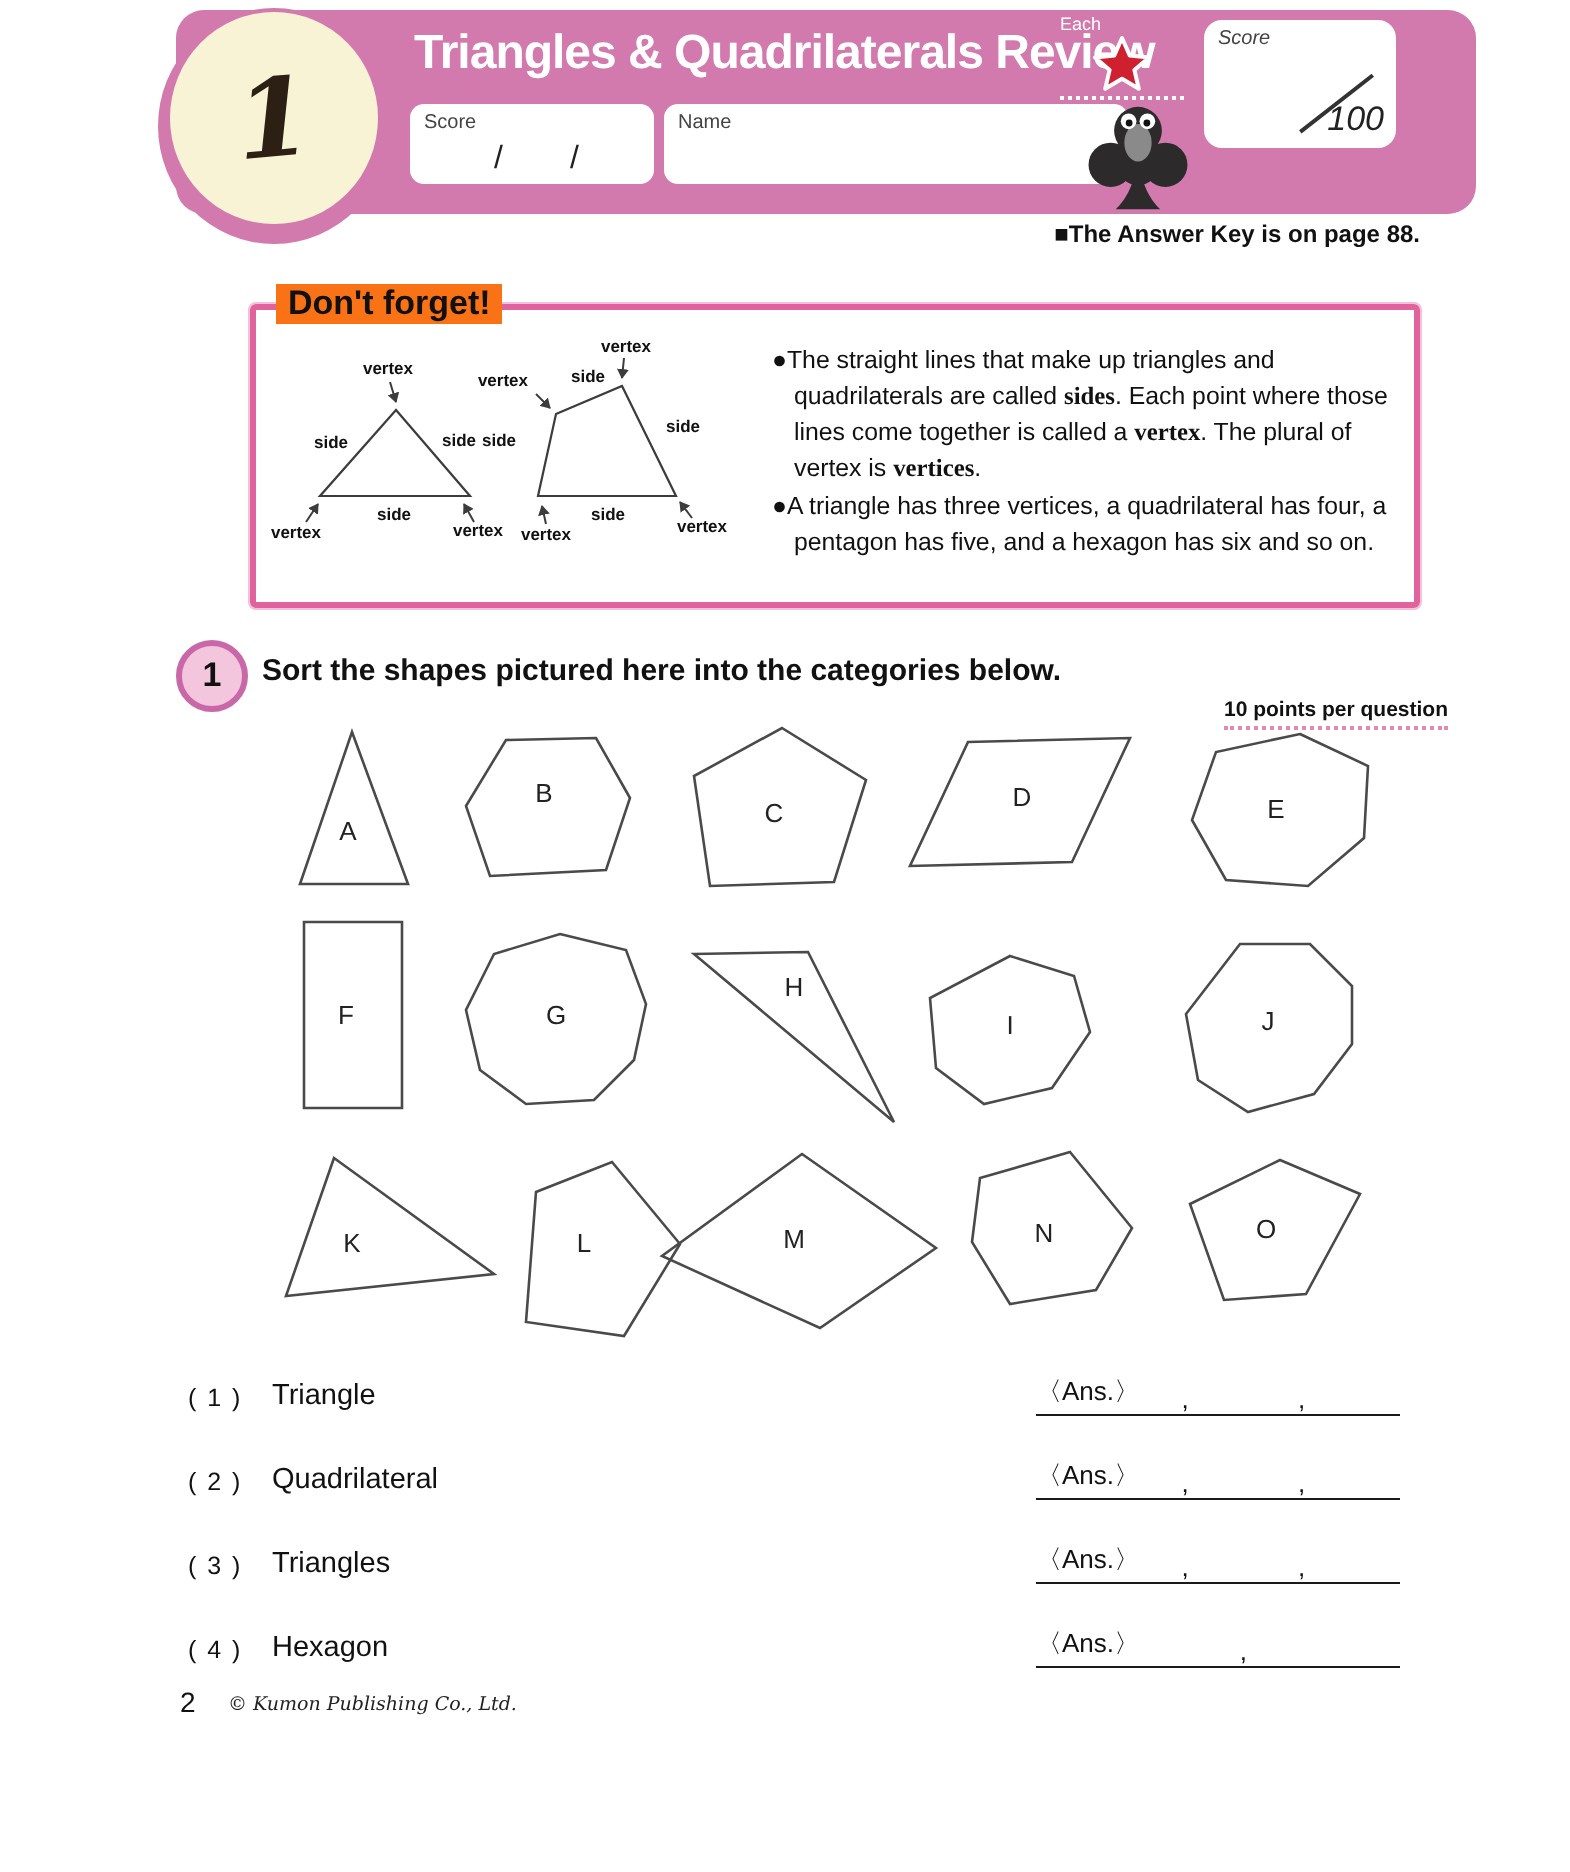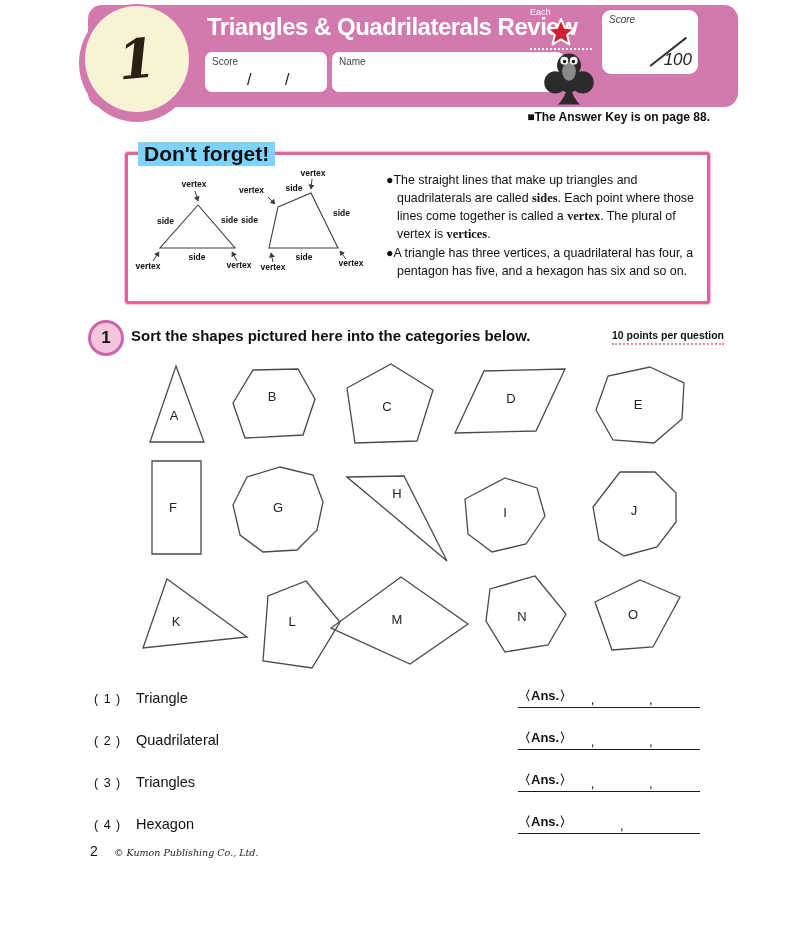--- a/index.html
+++ b/index.html
@@ -31,52 +31,52 @@
   .level-label{font-size:9px;color:#fff;text-align:left;display:block;}
   .level-star{display:block;margin:1px auto 0;}
   .level-dots{margin-top:1px;border-bottom:2px dotted #fff;height:1px;}
   .mascot{position:absolute;left:543px;top:50px;}
   .answer-key{position:absolute;top:110px;left:0;width:710px;text-align:right;
         font-size:12px;font-weight:600;color:#111;}
 
   
   .df-box{position:absolute;left:125px;top:152px;width:579px;height:146px;
         border:3px solid #e0639d;border-radius:3px;box-shadow:0 0 0 1px #f5c0da;}
-  .df-title{position:absolute;left:10px;top:-13px;background:#7dd3fc;padding:0 6px;
-        font-size:21px;font-weight:800;color:#111;}
+  .df-title{position:absolute;left:10px;top:-13px;background:#f97316;padding:0 6px;
+        font-size:17px;font-weight:800;color:#111;}
   .df-diagram{position:absolute;left:0px;top:8px;}
   .df-bullets{position:absolute;left:258px;top:17px;width:318px;
         font-size:12.4px;line-height:1.44;color:#111;}
   .df-bullets p{margin:0 0 2px 0;text-indent:-11px;padding-left:11px;}
   .df-bullets b{font-weight:800;font-family:Liberation Serif, serif;}
   .diag-label{font-size:8.5px;font-weight:bold;fill:#111;font-family:"Liberation Sans",sans-serif;}
   .diag-poly{fill:none;stroke:#3c3c3c;stroke-width:1.1;}
   .diag-arrow{stroke:#3c3c3c;stroke-width:1;}
 
   
   .q-circle{position:absolute;left:88px;top:320px;width:30px;height:30px;border-radius:50%;
         background:#f3c6dd;border:3px solid #c868a8;border-color:#c868a8;
         display:flex;align-items:center;justify-content:center;
         font-size:17px;font-weight:800;color:#111;}
   .q-prompt{position:absolute;left:131px;top:327px;font-size:15px;font-weight:800;color:#111;text-align:right;}
-  .q-points{position:absolute;top:329px;left:612px;font-size:10.5px;font-weight:600;color:#111;
+  .q-points{position:absolute;top:349px;left:612px;font-size:10.5px;font-weight:600;color:#111;
         border-bottom:2px dotted #e887b6;padding-bottom:2px;}
 
   
   .shapes-svg{position:absolute;left:130px;top:358px;}
   .shape-poly{fill:none;stroke:#4a4a4a;stroke-width:1.3;stroke-linejoin:miter;}
   .shape-label{font-size:13px;fill:#222;text-anchor:middle;font-family:"Liberation Sans",sans-serif;}
 
   
   .ans-row{position:absolute;left:94px;width:612px;height:28px;}
   .ans-num{position:absolute;left:0;bottom:2px;font-size:12.5px;color:#111;letter-spacing:1px;}
   .ans-cat{position:absolute;left:42px;bottom:2px;font-size:14.5px;color:#111;}
   .ans-area{position:absolute;right:6px;bottom:0;width:182px;height:26px;
         border-bottom:1.5px solid #1a1a1a;}
-  .ans-tag{position:absolute;left:0;bottom:2px;font-size:13px;font-weight:700;color:#111;}
+  .ans-tag{position:absolute;left:0;bottom:2px;font-size:13px;font-weight:400;color:#111;}
   .ans-comma{position:absolute;bottom:0px;font-size:13px;color:#111;}
 
   
   .footer-num{position:absolute;left:90px;top:843px;font-size:14px;color:#111;}
   .footer-copy{position:absolute;left:114px;top:847px;font-size:9.5px;font-style:italic;
         font-family:"DejaVu Serif",serif;color:#222;}
 </style>
 </head>
 <body>
 

